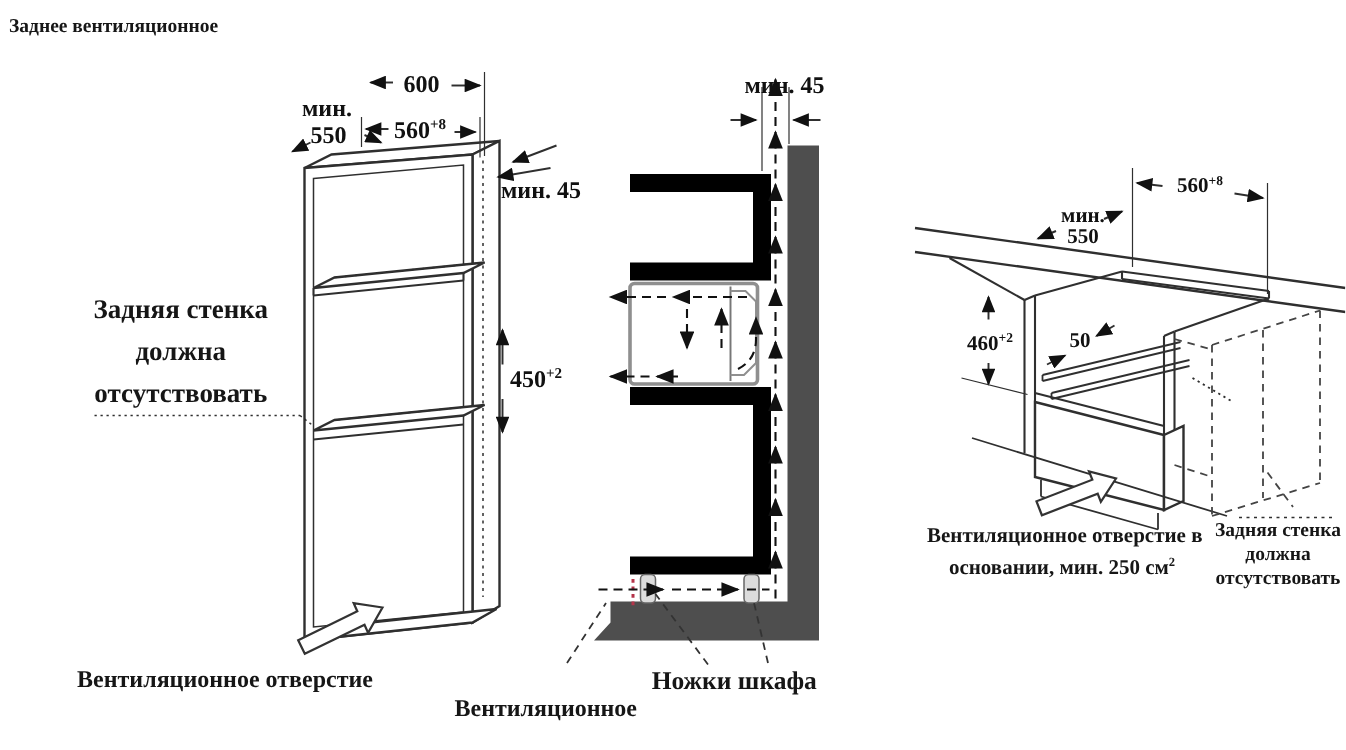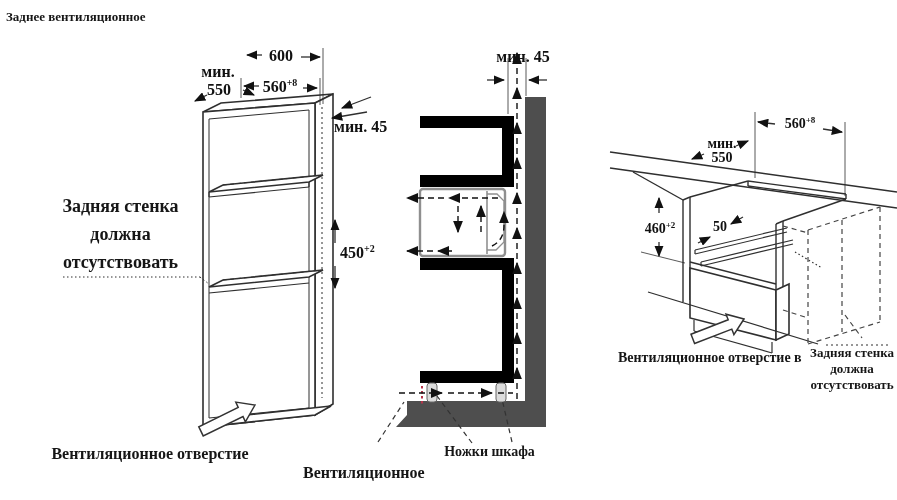--- a/index.html
+++ b/index.html
@@ -6,21 +6,21 @@
   #stage{position:relative;width:897px;height:500px;background:#fff;overflow:hidden;
          font-family:"Liberation Serif",serif;color:#111;}
   #art{position:absolute;left:0;top:0;}
   .lbl{position:absolute;font-weight:bold;color:#161616;}
   .lbl div{white-space:nowrap;}
   sup{font-size:60%;}
   .lbl-rear-vent{left:6px;top:4px;width:250px;font-size:13px;line-height:25px;text-align:left;}
   .lbl-back-wall-left{left:38px;top:192px;width:165px;font-size:18px;line-height:28px;text-align:center;}
   .lbl-base-vent-left{left:0px;top:441px;width:300px;font-size:16px;line-height:25px;text-align:center;}
   .lbl-mid-vent{left:303px;top:447px;width:125px;font-size:16px;line-height:22px;text-align:left;margin-top:15px;}
-  .lbl-mid-legs{left:432px;top:444px;width:115px;font-size:14px;text-align:center;}
+  .lbl-mid-legs{left:432px;top:444px;width:115px;font-size:17px;text-align:center;}
   .lbl-right-vent{left:606px;top:349px;width:180px;font-size:14px;line-height:17px;text-align:center;margin-left:12px;}
   .lbl-right-back{left:804px;top:345px;width:96px;font-size:13px;line-height:16px;text-align:center;}
   .dim{font:bold 16px "Liberation Serif",serif;fill:#111;}
   .dim-sm{font:bold 14px "Liberation Serif",serif;fill:#111;}
   svg .ln{stroke:#2f2f2f;fill:none;}
   svg .face{fill:#ffffff;stroke:#2f2f2f;stroke-width:1.6;}
 </style>
 </head>
 <body>
 
@@ -225,20 +225,21 @@
   <div class="lbl lbl-mid-vent">
     <div>Вентиляционное</div>
   </div>
 
   <div class="lbl lbl-mid-legs">
     <div>Ножки шкафа</div>
   </div>
 
   <div class="lbl lbl-right-vent">
     <div>Вентиляционное отверстие в</div>
+    <div><span>основании, мин. 250 см</span><sup>2</sup></div>
   </div>
 
   <div class="lbl lbl-right-back">
     <div>Задняя стенка</div>
     <div>должна</div>
     <div>отсутствовать</div>
   </div>
 
 </div>
 

